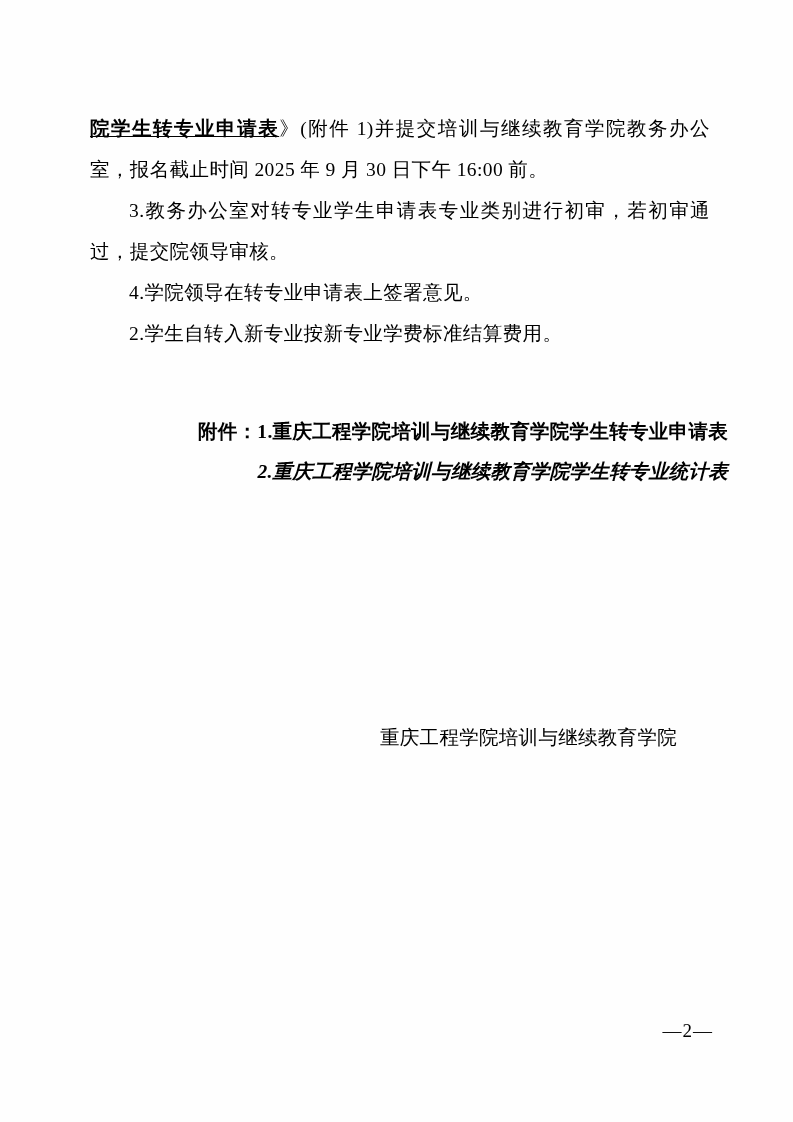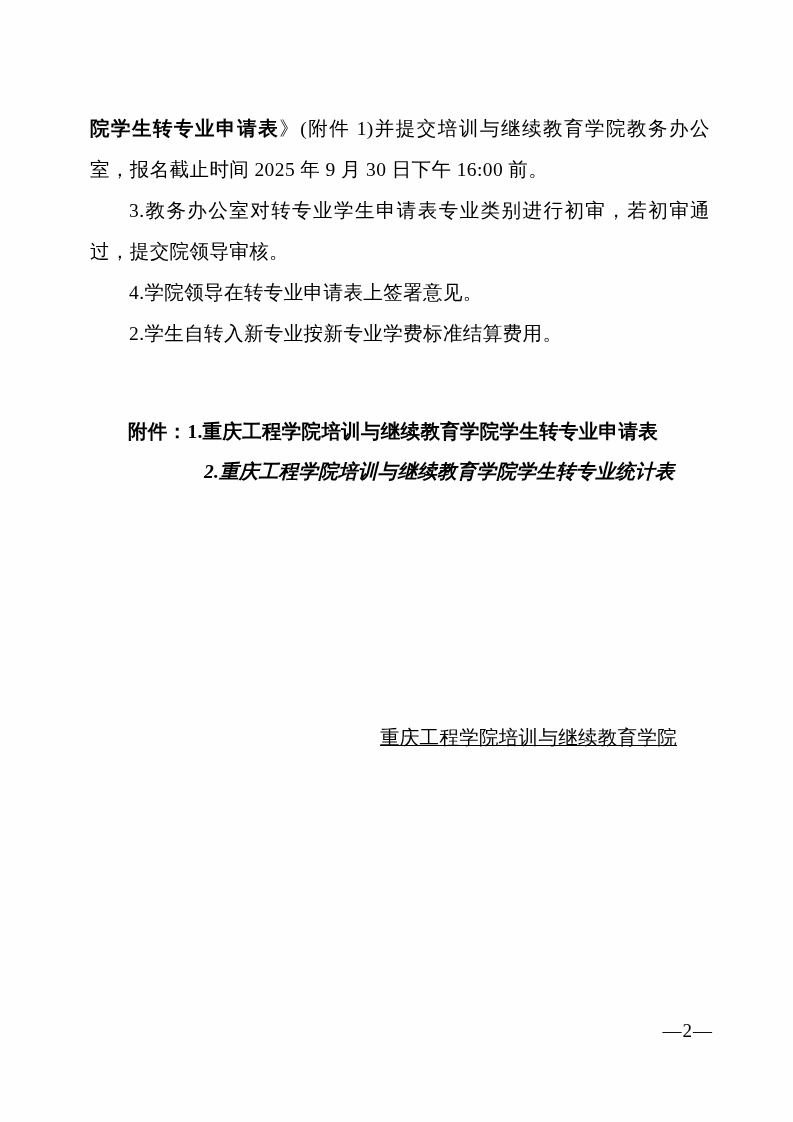--- a/index.html
+++ b/index.html
@@ -31,46 +31,47 @@
     line-height: 41px;
     letter-spacing: 0.4px;
     text-align: justify;
     margin: 0;
   }
   .para.indent {
     text-indent: 39px;
   }
   .bold-head {
     font-weight: bold;
+    text-decoration: underline;
   }
   .attach-block {
     position: absolute;
     left: 128px;
     top: 412px;
     width: 600px;
+    text-align: right;
   }
   .attach-line {
     font-size: 19.5px;
     font-weight: bold;
     line-height: 40px;
     letter-spacing: 0.3px;
     margin: 0;
     white-space: nowrap;
   }
   .attach-line.second {
     padding-left: 76px;
     font-style: italic;
   }
   .signature {
     position: absolute;
     left: 380px;
     top: 718px;
     width: 340px;
     text-align: left;
-    text-decoration: underline;
   }
   .sig-line {
     font-size: 19.5px;
     line-height: 40px;
     letter-spacing: 0.3px;
     margin: 0;
   }
   .sig-date {
     padding-left: 52px;
   }

